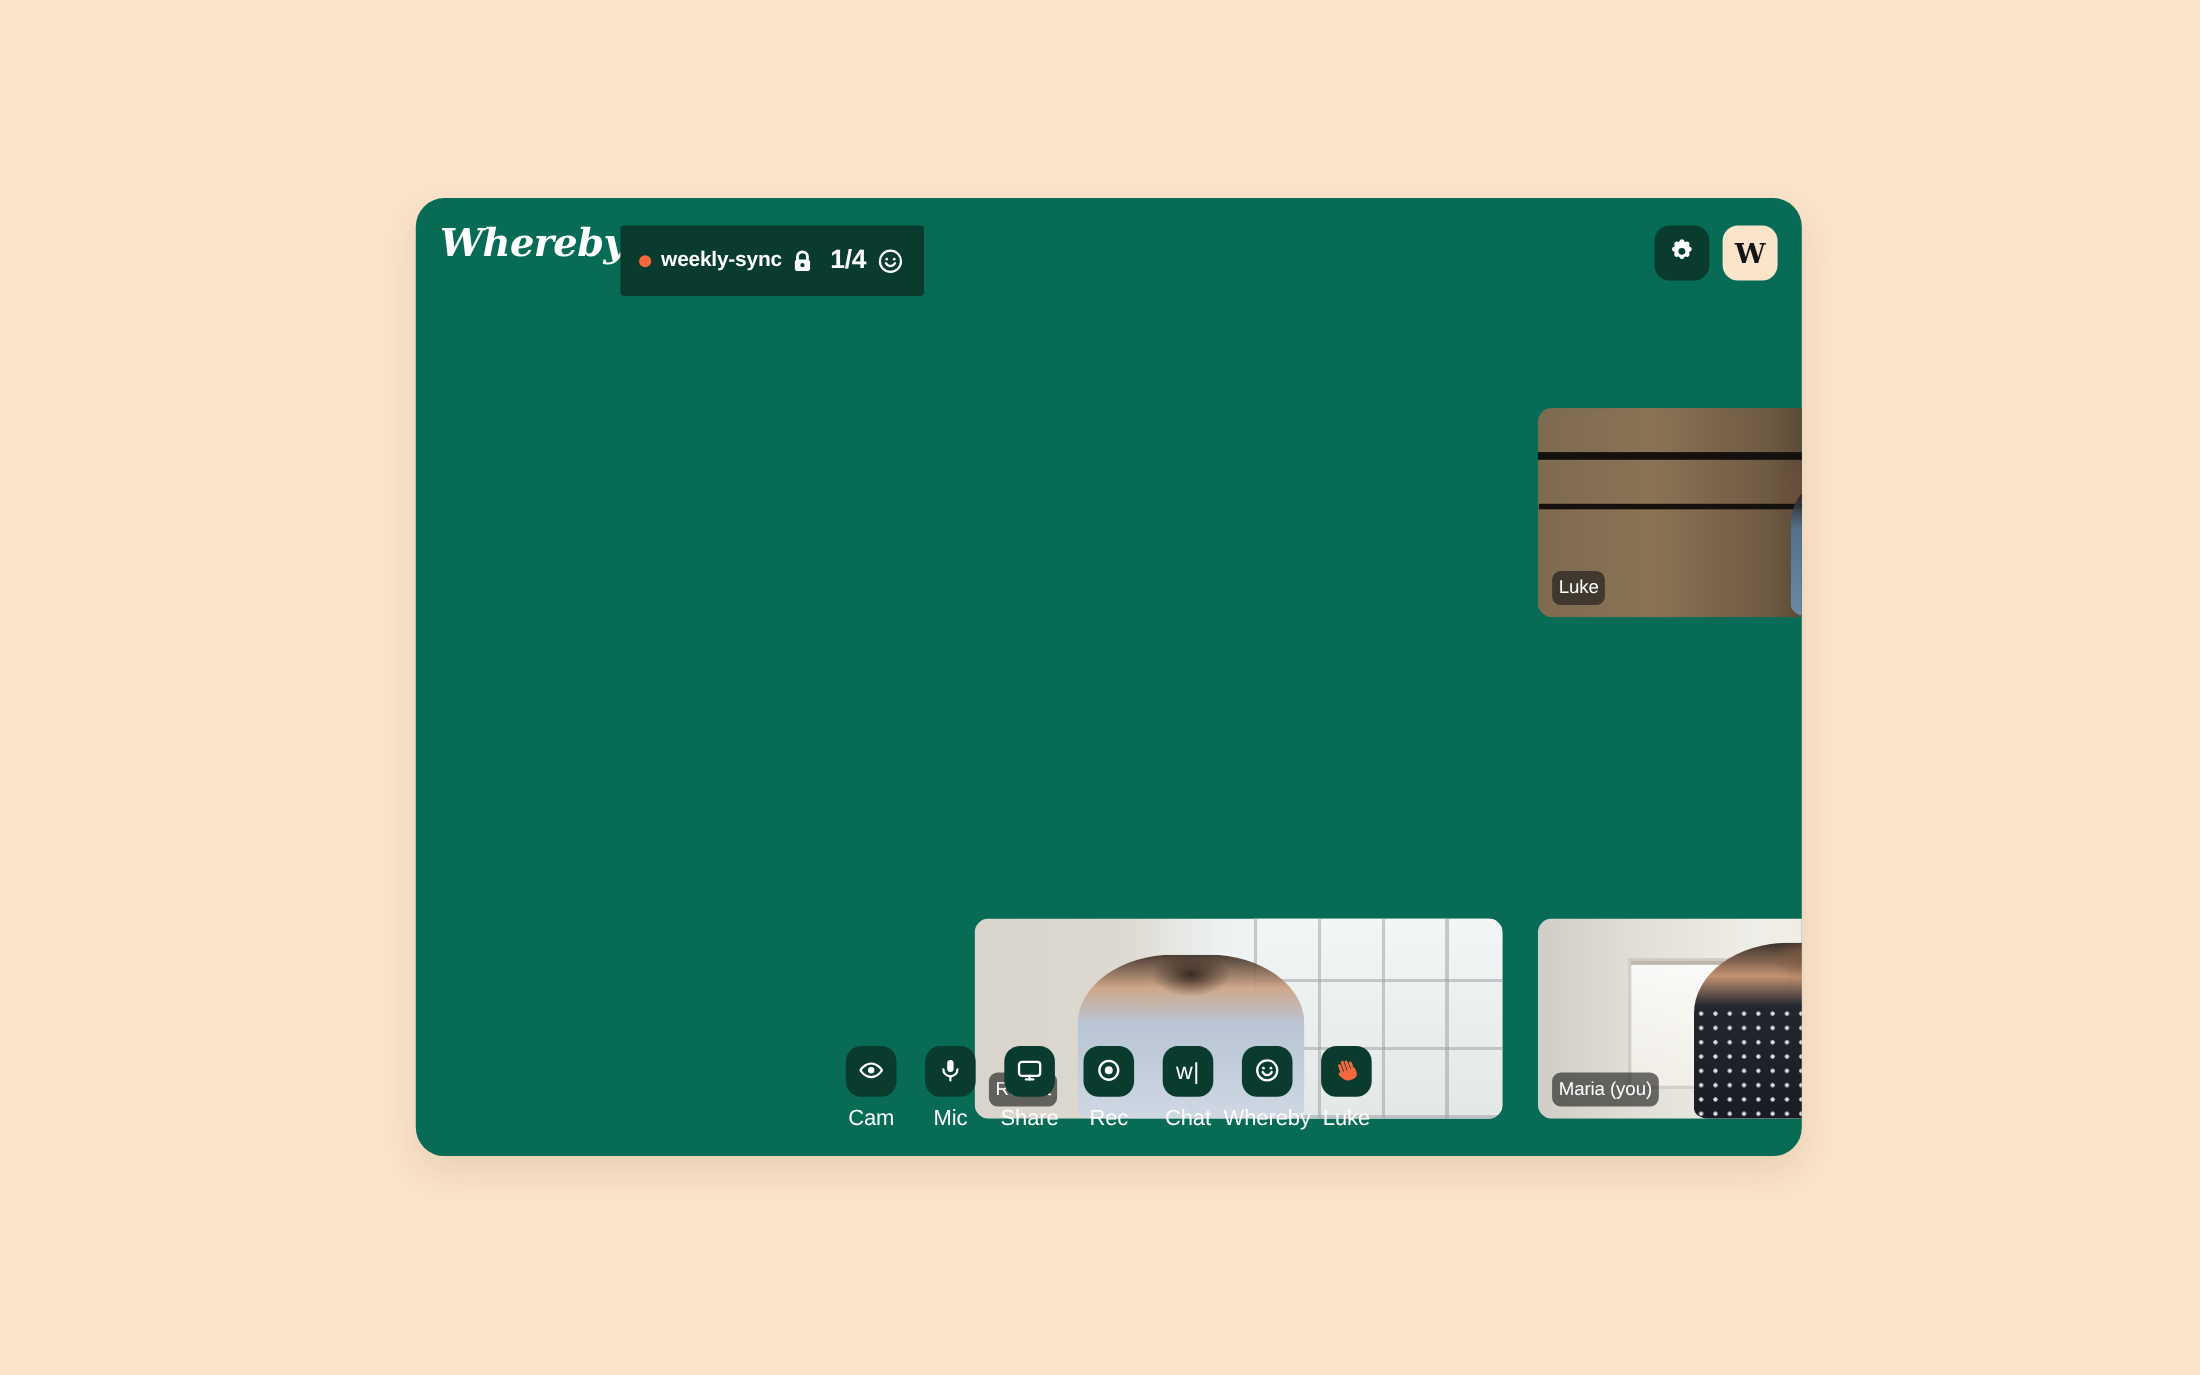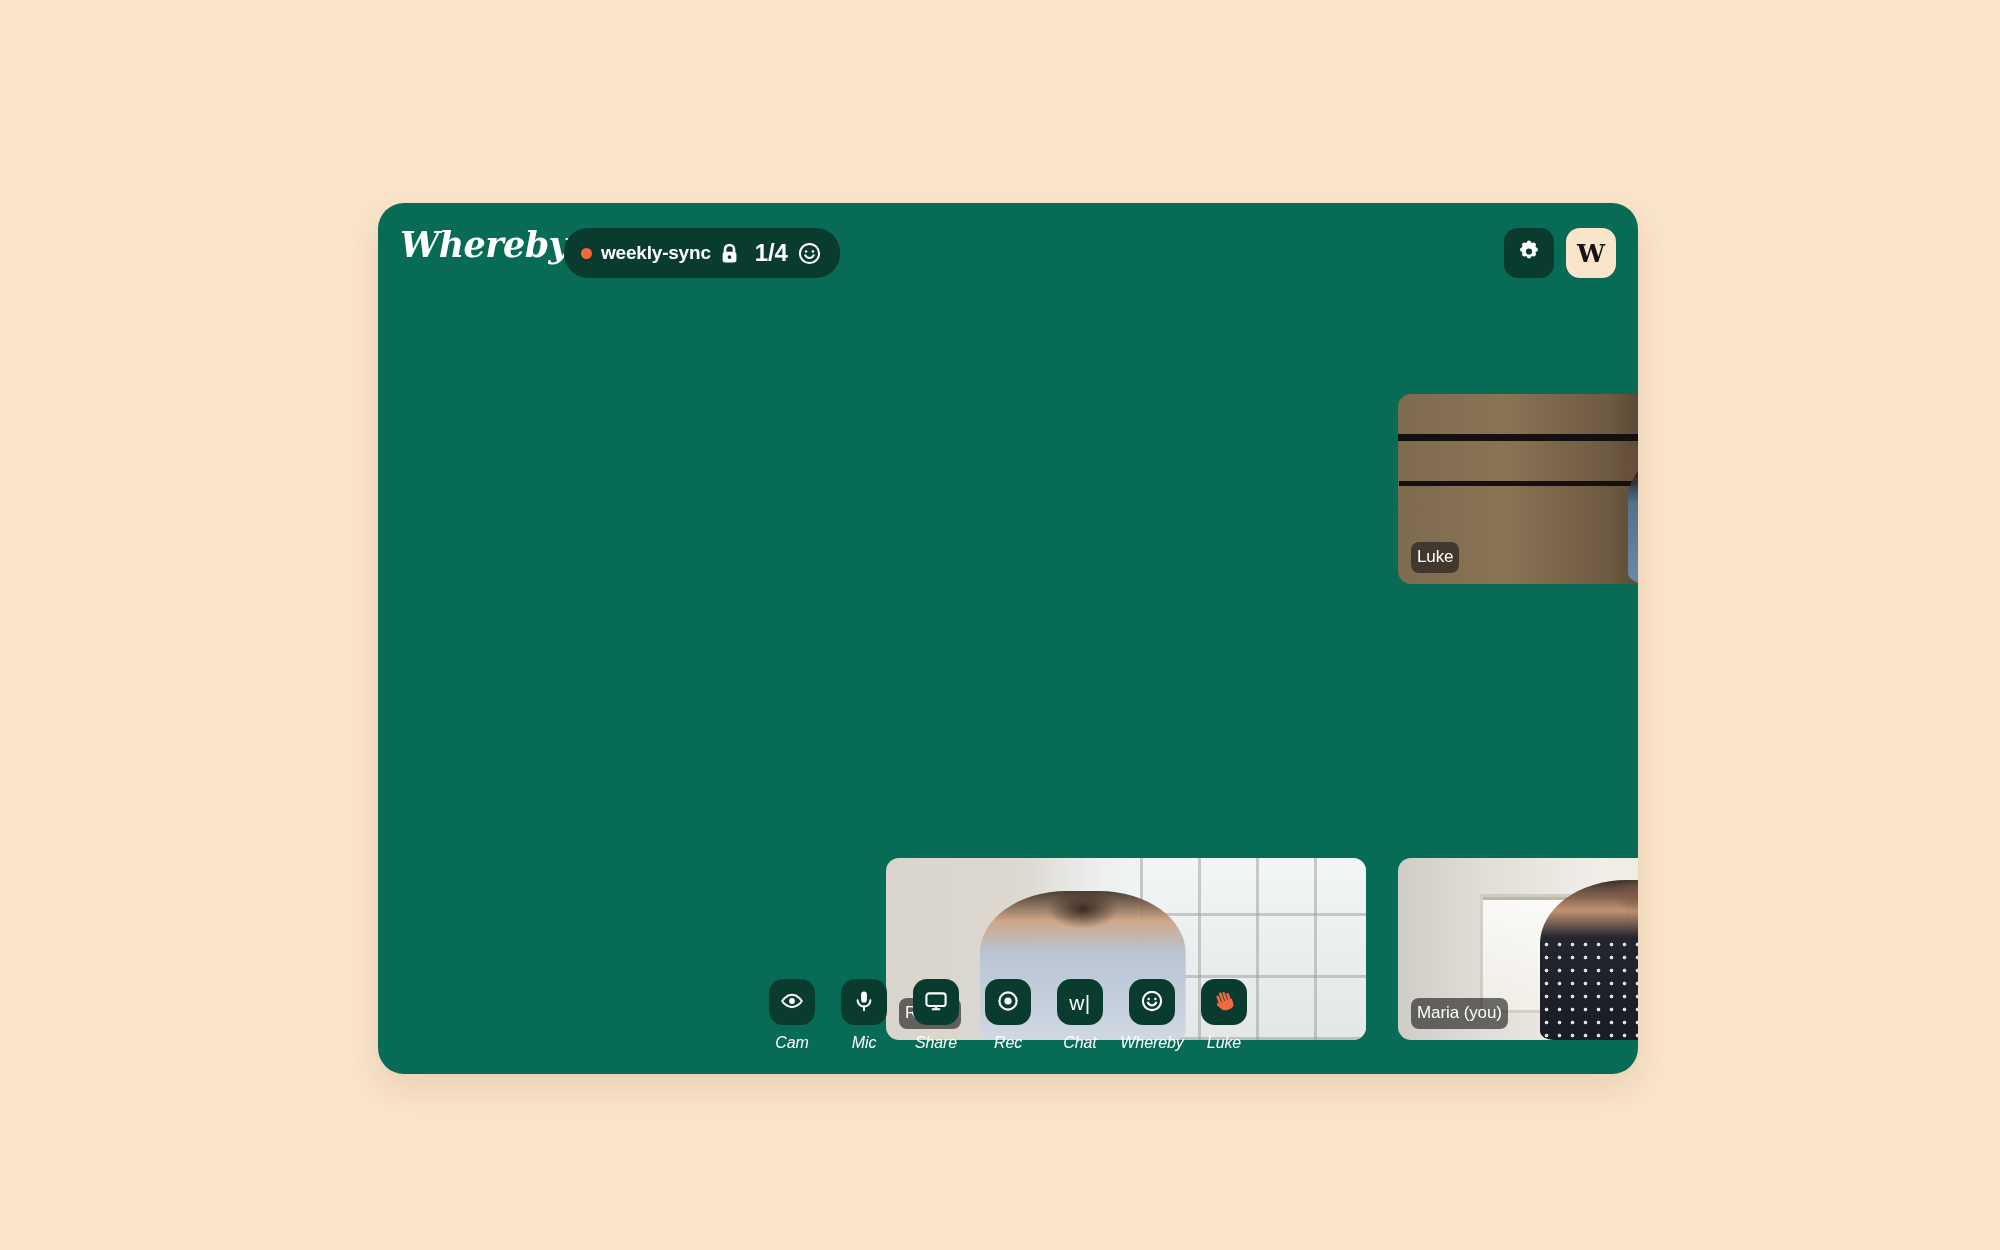--- a/index.html
+++ b/index.html
@@ -13,21 +13,21 @@
   body {
     background: #fae4ca;
     font-family: "Liberation Sans", sans-serif;
     position: relative;
   }
 
   
   #app-window {
     position: absolute;
     left: 378px;
-    top: 203px;
+    top: 180px;
     width: 1260px;
     height: 871px;
     background: #076b55;
     border-radius: 26px;
     box-shadow: 0 14px 34px rgba(120, 80, 40, 0.13);
     overflow: hidden;
   }
 
   
   #app-header {
@@ -50,23 +50,23 @@
     letter-spacing: -0.6px;
     color: #ffffff;
     line-height: 1;
     user-select: none;
   }
 
   #room-pill {
     position: absolute;
     left: 186px;
     top: 25px;
-    height: 50px;
+    height: 64px;
     background: #0a3b2f;
-    border-radius: 24px;
+    border-radius: 3px;
     display: flex;
     align-items: center;
     gap: 9px;
     padding: 0 19px 0 17px;
   }
 
   .rec-dot {
     width: 11px;
     height: 11px;
     border-radius: 50%;
@@ -316,25 +316,24 @@
     background: #0a3b2f;
     display: flex;
     align-items: center;
     justify-content: center;
     border: none;
     cursor: pointer;
   }
 
   .tool-label {
     color: #ffffff;
-    font-size: 16px;
+    font-size: 20px;
     font-weight: 400;
     letter-spacing: -0.1px;
     white-space: nowrap;
-    font-style: italic;
   }
 
   .chat-glyph {
     color: #ffffff;
     font-size: 21px;
     font-weight: 400;
     line-height: 1;
     letter-spacing: 0.5px;
     font-family: "Liberation Sans", sans-serif;
   }

